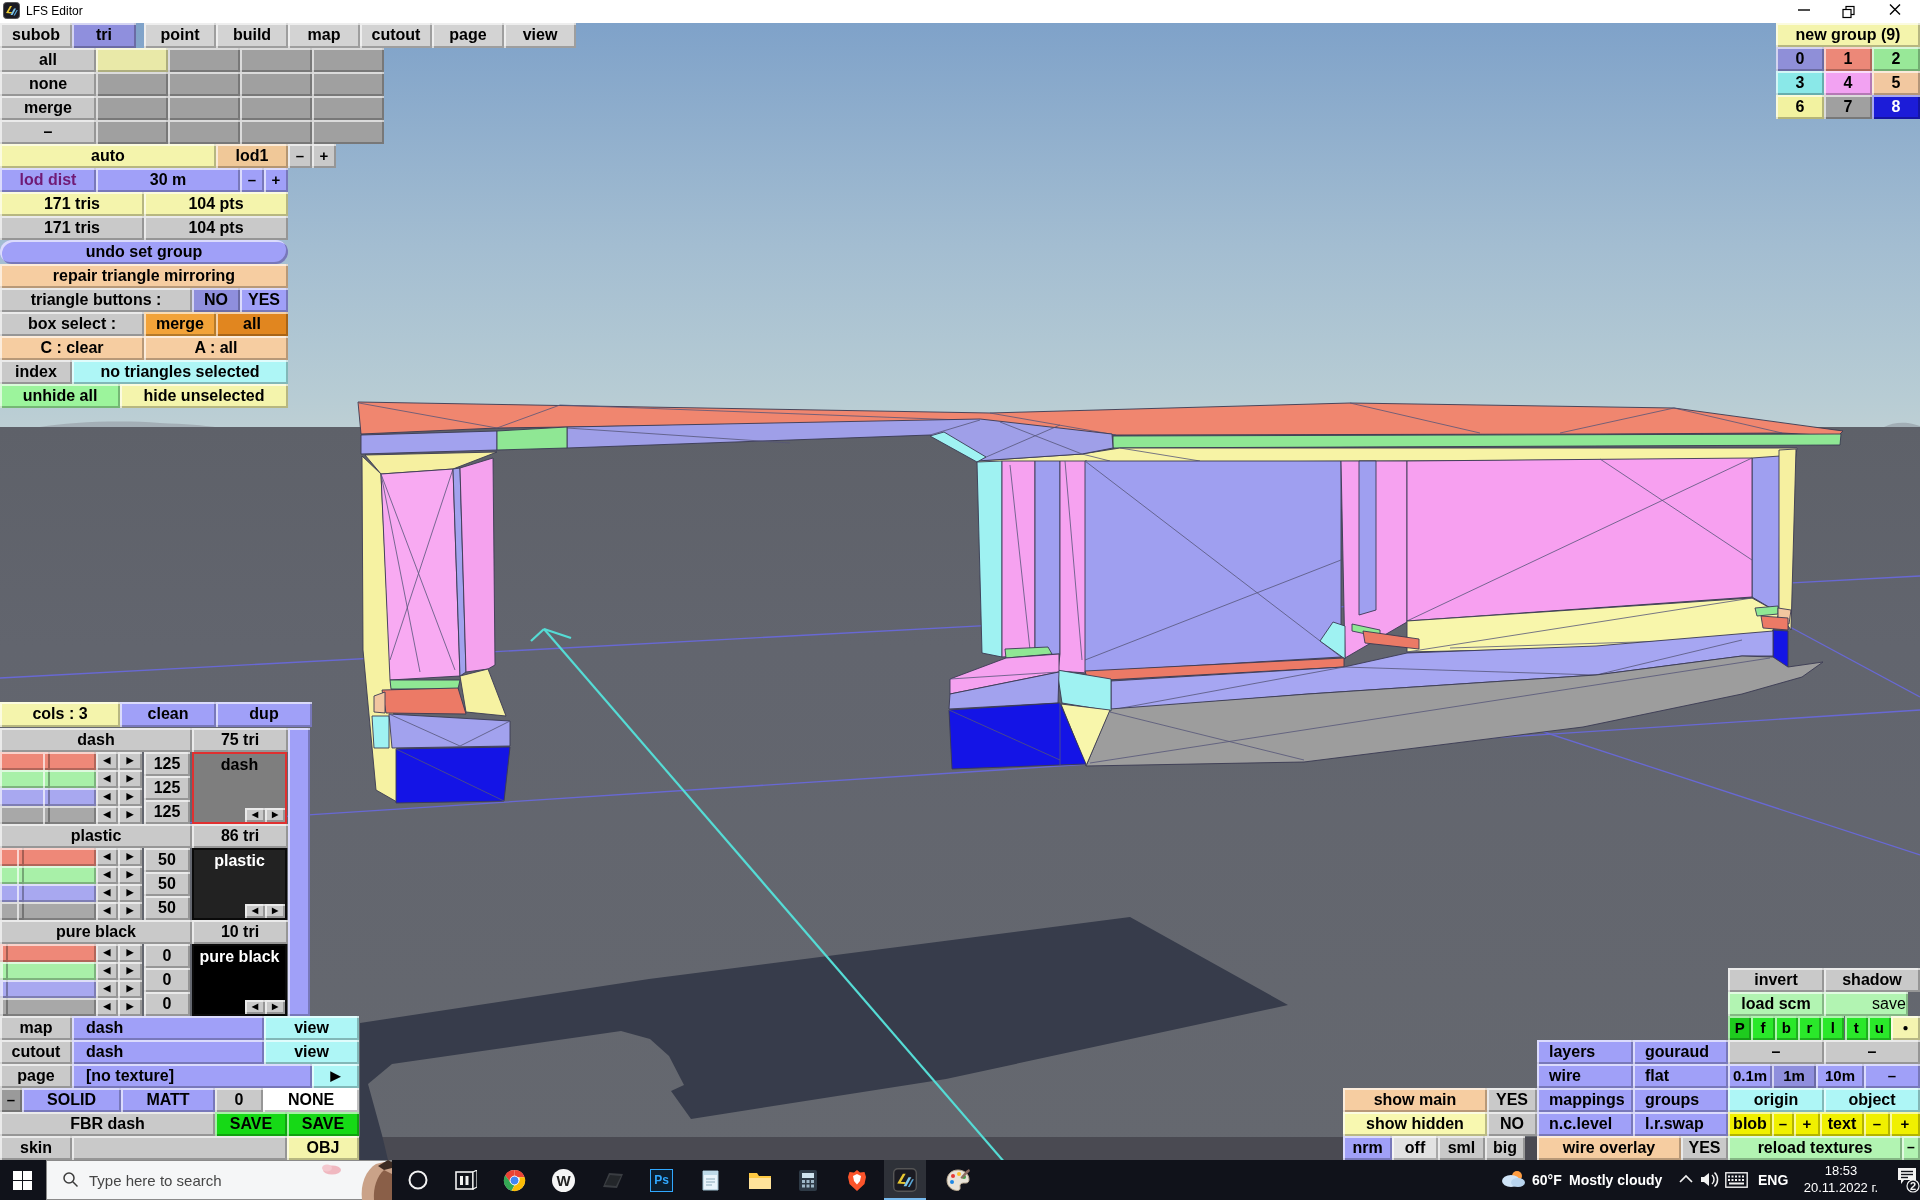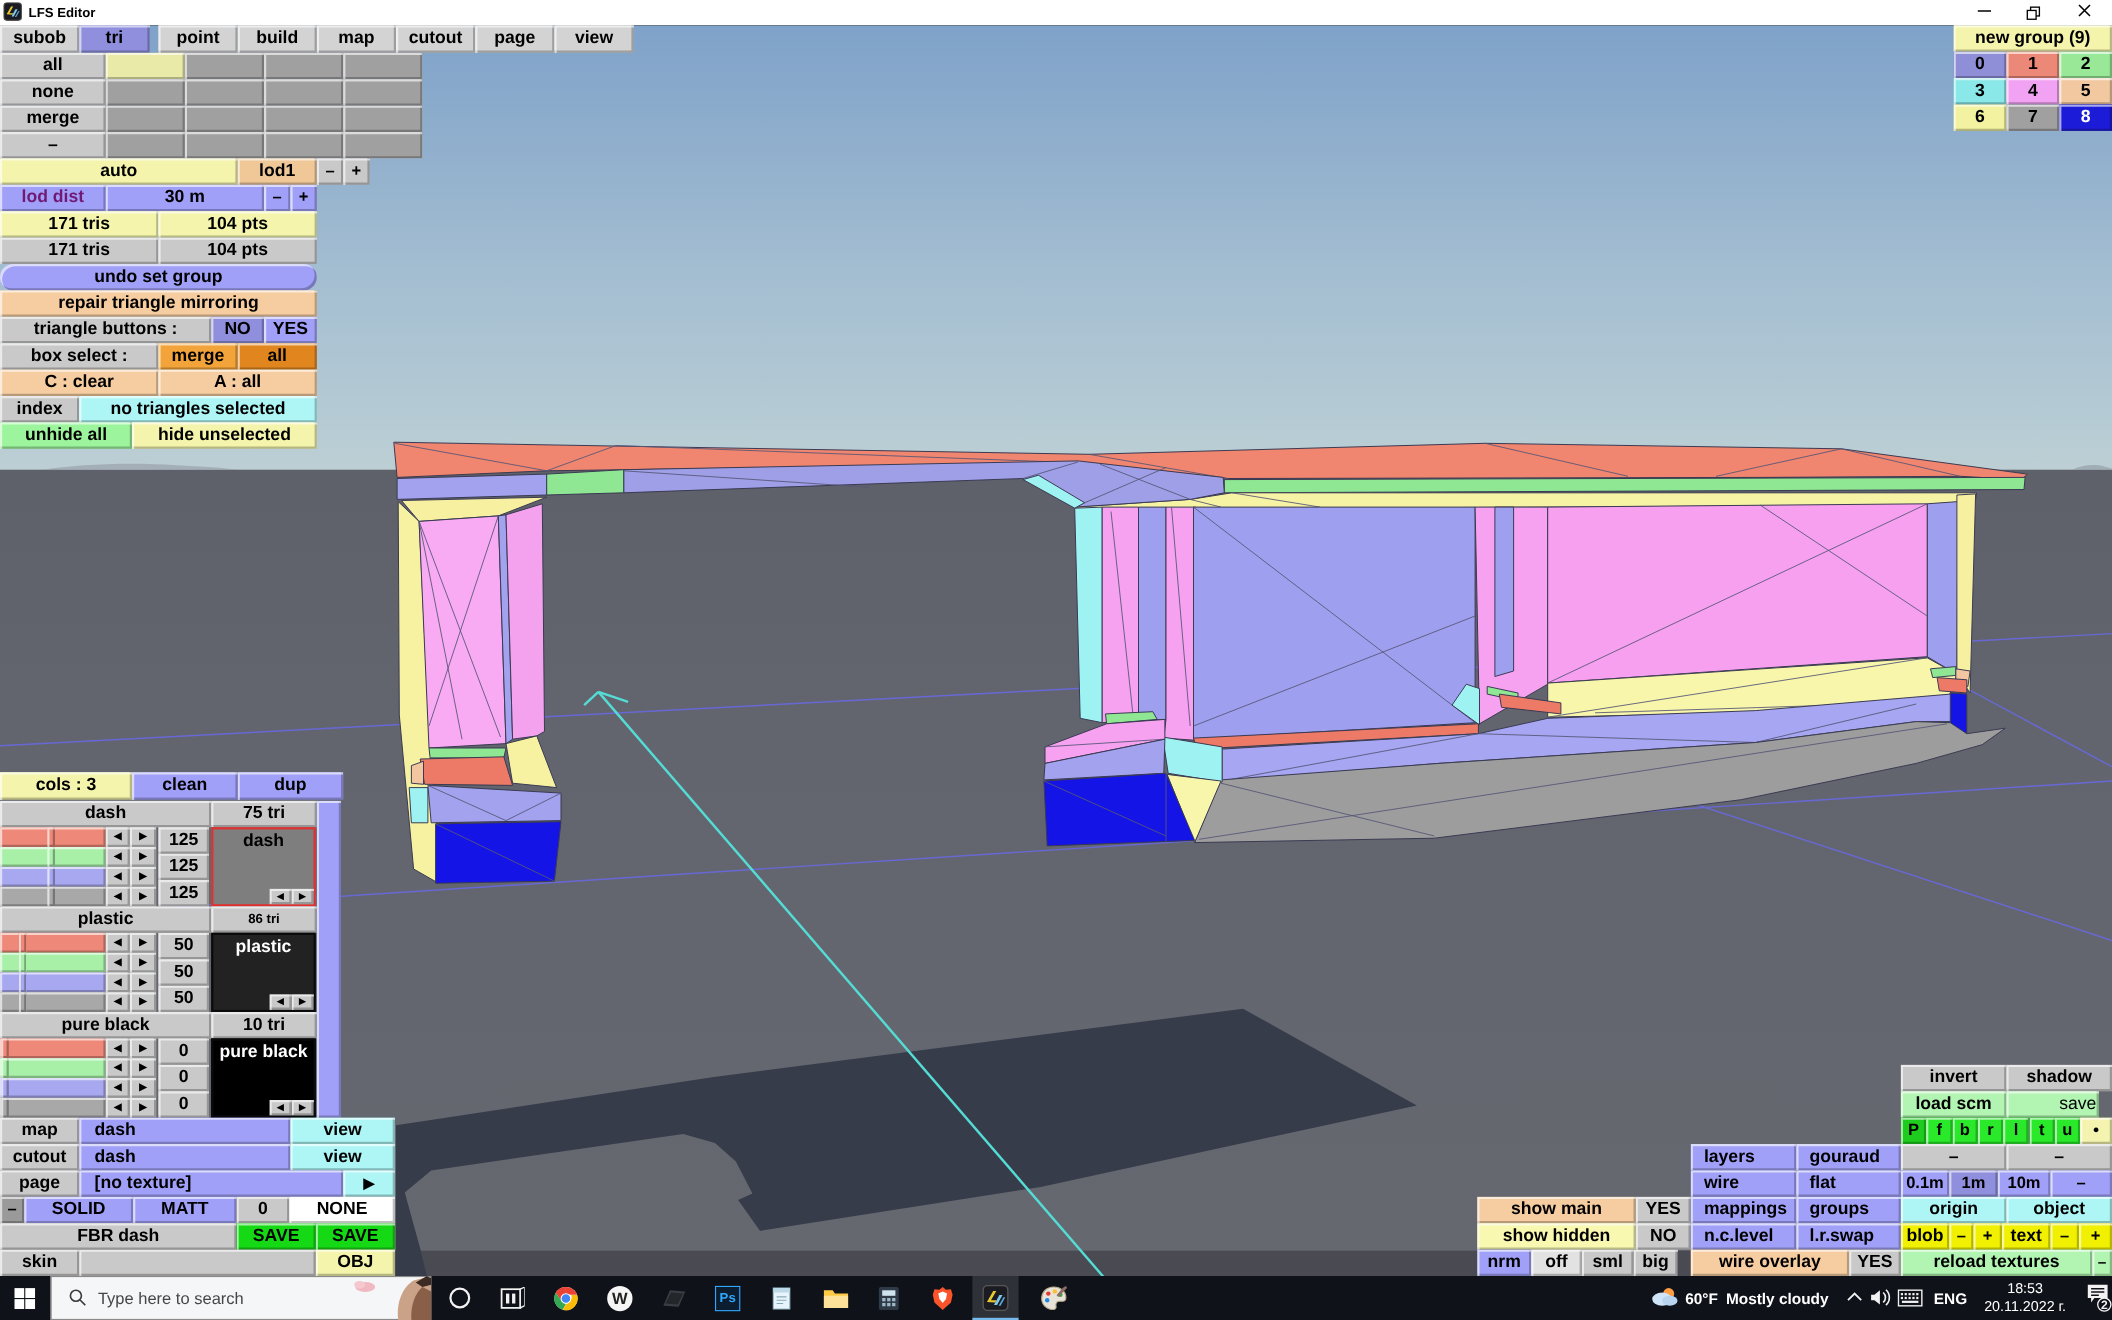--- a/index.html
+++ b/index.html
@@ -8,21 +8,21 @@
 </style></head><body>
 <div id="scr">
 
 <div class="f" style="left:0;top:0;width:1920px;height:23px;background:#ffffff;"></div>
 <svg class="f" style="left:3px;top:2px;" width="17" height="17" viewBox="0 0 17 17">
 <rect x="0.5" y="0.5" width="16" height="16" rx="3" fill="#1b1b22" stroke="#555"></rect>
 <path d="M3 11 L7 4 L9 4 L5.6 10 L9 10 L8.4 11.4 Z" fill="#e8c832"></path>
 <path d="M7.5 13 L11 6.5 L13 6.5 L9.5 13 Z" fill="#7ec8ee"></path>
 <path d="M10.5 13.5 L13.6 8 L14.8 8 L11.8 13.5 Z" fill="#5aa8d8"></path>
 </svg>
-<div class="f" style="left:26px;top:3px;width:200px;height:17px;color:#000;font-size:12px;line-height:17px;font-weight:bold;">LFS Editor</div>
+<div class="f" style="left:26px;top:3px;width:200px;height:17px;color:#000;font-size:12px;line-height:17px;">LFS Editor</div>
 <svg class="f" style="left:1780px;top:0px;" width="140" height="22" viewBox="0 0 140 22">
 <line x1="18" y1="10" x2="30" y2="10" stroke="#000" stroke-width="1.4"></line>
 <rect x="66" y="6.5" width="8" height="8" fill="none" stroke="#000" stroke-width="1.2"></rect>
 <rect x="63" y="9.5" width="8" height="8" fill="#fff" stroke="#000" stroke-width="1.2"></rect>
 <path d="M110 4.5 L120 14.5 M120 4.5 L110 14.5" stroke="#000" stroke-width="1.4"></path>
 </svg>
 <svg class="f" style="left:0;top:23px;" width="1920" height="1137" viewBox="0 23 1920 1137" preserveAspectRatio="none">
 <defs>
 <linearGradient id="sky" x1="0" y1="0" x2="0" y2="1">
  <stop offset="0" stop-color="#7fa2c9"></stop>
@@ -223,21 +223,21 @@
 <div class="f" style="left:43px;top:806px;width:7px;height:18px;background:#a8a8a8;box-shadow:inset 2px 2px 0 rgba(255,255,255,.65), inset -2px -2px 0 rgba(0,0,0,.3);"></div>
 <div class="b" style="left:96px;top:806px;width:22px;height:18px;background:#c9c9c9;color:#000;font-size:9px;font-weight:700;line-height:17px;text-align:center;">◀</div>
 <div class="b" style="left:118px;top:806px;width:24px;height:18px;background:#c9c9c9;color:#000;font-size:9px;font-weight:700;line-height:17px;text-align:center;">▶</div>
 <div class="b" style="left:144px;top:752px;width:46px;height:24px;background:#c9c9c9;color:#000;font-size:16px;font-weight:700;line-height:23px;text-align:center;">125</div>
 <div class="b" style="left:144px;top:776px;width:46px;height:24px;background:#c9c9c9;color:#000;font-size:16px;font-weight:700;line-height:23px;text-align:center;">125</div>
 <div class="b" style="left:144px;top:800px;width:46px;height:24px;background:#c9c9c9;color:#000;font-size:16px;font-weight:700;line-height:23px;text-align:center;">125</div>
 <div class="f" style="left:192px;top:752px;width:95px;height:72px;background:#7e7e7e;border:2px solid #e03030;color:#000;font-size:16px;font-weight:700;text-align:center;line-height:22px;">dash</div>
 <div class="b" style="left:245px;top:808px;width:20px;height:14px;background:#c9c9c9;color:#000;font-size:8px;font-weight:700;line-height:13px;text-align:center;">◀</div>
 <div class="b" style="left:265px;top:808px;width:20px;height:14px;background:#c9c9c9;color:#000;font-size:8px;font-weight:700;line-height:13px;text-align:center;">▶</div>
 <div class="b" style="left:0px;top:824px;width:192px;height:24px;background:#c9c9c9;color:#000;font-size:16px;font-weight:700;line-height:23px;text-align:center;">plastic</div>
-<div class="b" style="left:192px;top:824px;width:96px;height:24px;background:#c9c9c9;color:#000;font-size:12px;font-weight:700;line-height:23px;text-align:center;">86 tri</div>
+<div class="b" style="left:192px;top:824px;width:96px;height:24px;background:#c9c9c9;color:#000;font-size:16px;font-weight:700;line-height:23px;text-align:center;">86 tri</div>
 <div class="b" style="left:0;top:848px;width:96px;height:18px;background:#ee8878;"></div>
 <div class="f" style="left:17px;top:848px;width:7px;height:18px;background:#ee8878;box-shadow:inset 2px 2px 0 rgba(255,255,255,.65), inset -2px -2px 0 rgba(0,0,0,.3);"></div>
 <div class="b" style="left:96px;top:848px;width:22px;height:18px;background:#c9c9c9;color:#000;font-size:9px;font-weight:700;line-height:17px;text-align:center;">◀</div>
 <div class="b" style="left:118px;top:848px;width:24px;height:18px;background:#c9c9c9;color:#000;font-size:9px;font-weight:700;line-height:17px;text-align:center;">▶</div>
 <div class="b" style="left:0;top:866px;width:96px;height:18px;background:#a8f0a8;"></div>
 <div class="f" style="left:17px;top:866px;width:7px;height:18px;background:#a8f0a8;box-shadow:inset 2px 2px 0 rgba(255,255,255,.65), inset -2px -2px 0 rgba(0,0,0,.3);"></div>
 <div class="b" style="left:96px;top:866px;width:22px;height:18px;background:#c9c9c9;color:#000;font-size:9px;font-weight:700;line-height:17px;text-align:center;">◀</div>
 <div class="b" style="left:118px;top:866px;width:24px;height:18px;background:#c9c9c9;color:#000;font-size:9px;font-weight:700;line-height:17px;text-align:center;">▶</div>
 <div class="b" style="left:0;top:884px;width:96px;height:18px;background:#a8a8f0;"></div>
 <div class="f" style="left:17px;top:884px;width:7px;height:18px;background:#a8a8f0;box-shadow:inset 2px 2px 0 rgba(255,255,255,.65), inset -2px -2px 0 rgba(0,0,0,.3);"></div>

